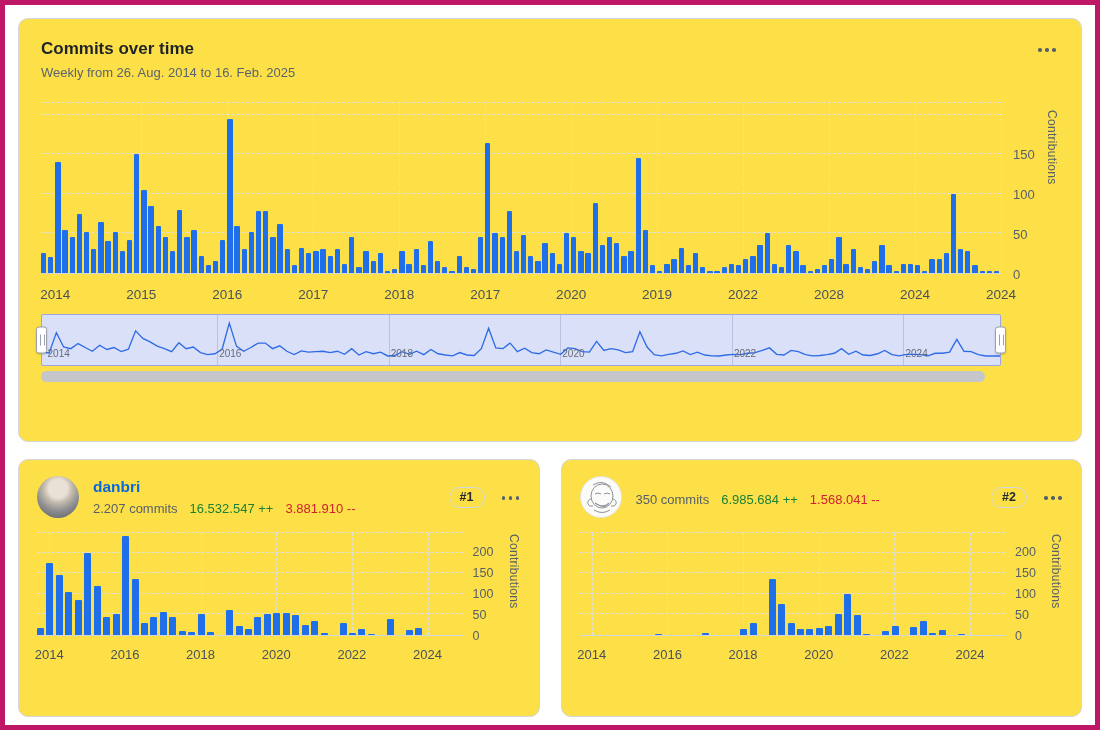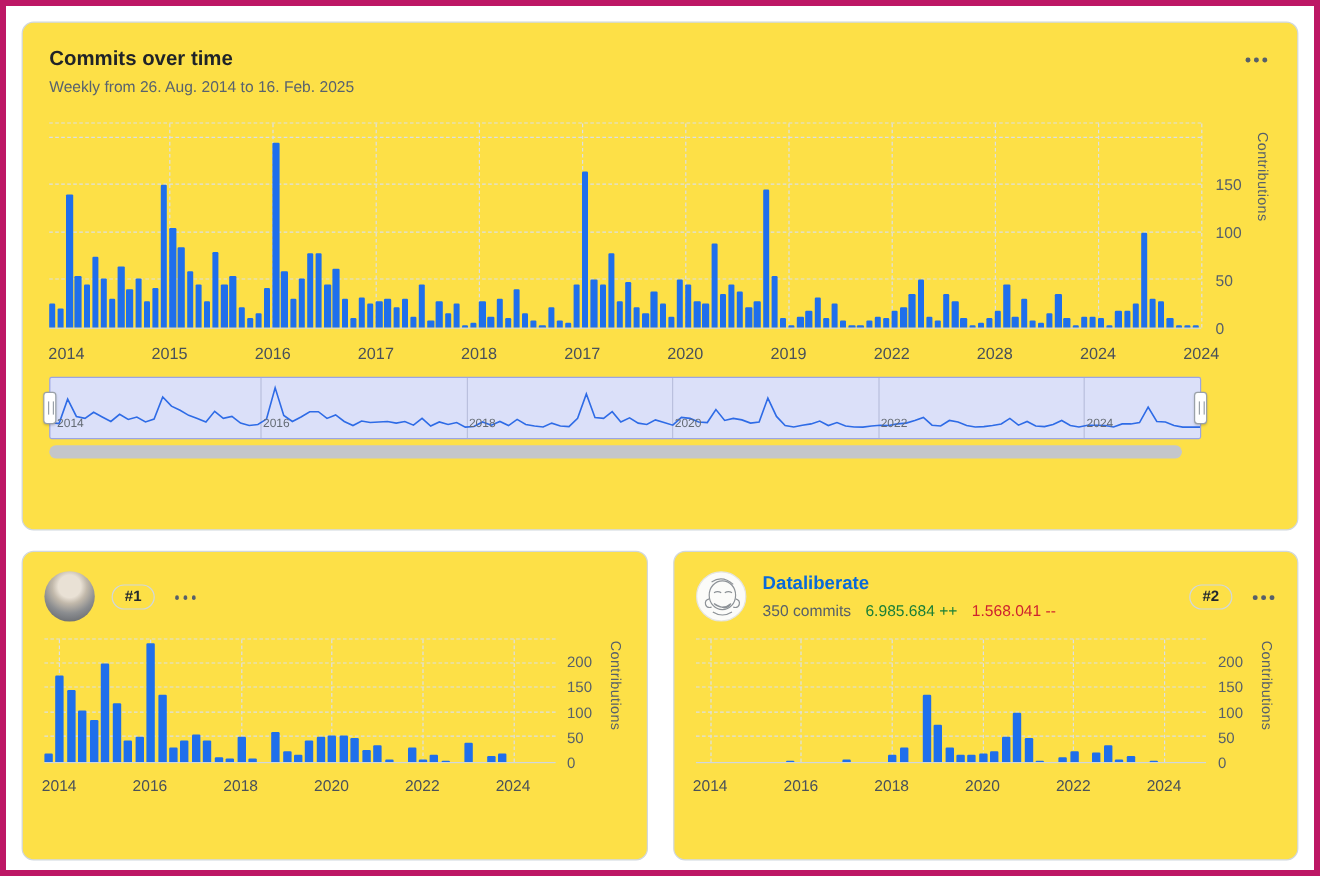--- a/index.html
+++ b/index.html
@@ -326,20 +326,28 @@
         <div class="ylab-col">Contributions</div>
       </div>
     </div>
   </section>
 
   <div class="cards-row">
 
     <section class="card contrib-card">
       <div class="c-head">
         <div class="avatar avatar-photo"></div>
+        <div class="c-info">
+          <div class="c-name">danbri</div>
+          <div class="c-stats">
+            <span class="commits">2.207 commits</span>
+            <span class="adds">16.532.547 ++</span>
+            <span class="dels">3.881.910 --</span>
+          </div>
+        </div>
         <span class="badge">#1</span>
         <div class="kebab"></div>
       </div>
       <div class="sm">
         <div class="chart-flex">
           <div class="plot-col">
             <div class="plot">
                 <div class="grid-h" style="bottom: 20.1613%;"></div>
                 <div class="grid-h" style="bottom: 40.3226%;"></div>
                 <div class="grid-h" style="bottom: 60.4839%;"></div>
@@ -418,21 +426,20 @@
               <path d="M10 22 q-4 1 -3 5 q1 3 5 2"></path>
               <path d="M32 22 q4 1 3 5 q-1 3 -5 2"></path>
               <path d="M14 17 q3 -2 6 0 M23 17 q3 -2 6 0"></path>
               <path d="M14 26 q7 6 14 0 q-3 7 -14 0z"></path>
               <path d="M12 8 q9 -6 18 2"></path>
               <path d="M13 33 q8 5 16 0"></path>
             </g>
           </svg>
         </div>
         <div class="c-info">
-          <div class="c-name">Dataliberate</div>
           <div class="c-stats">
             <span class="commits">350 commits</span>
             <span class="adds">6.985.684 ++</span>
             <span class="dels">1.568.041 --</span>
           </div>
         </div>
         <span class="badge">#2</span>
         <div class="kebab"></div>
       </div>
       <div class="sm">

